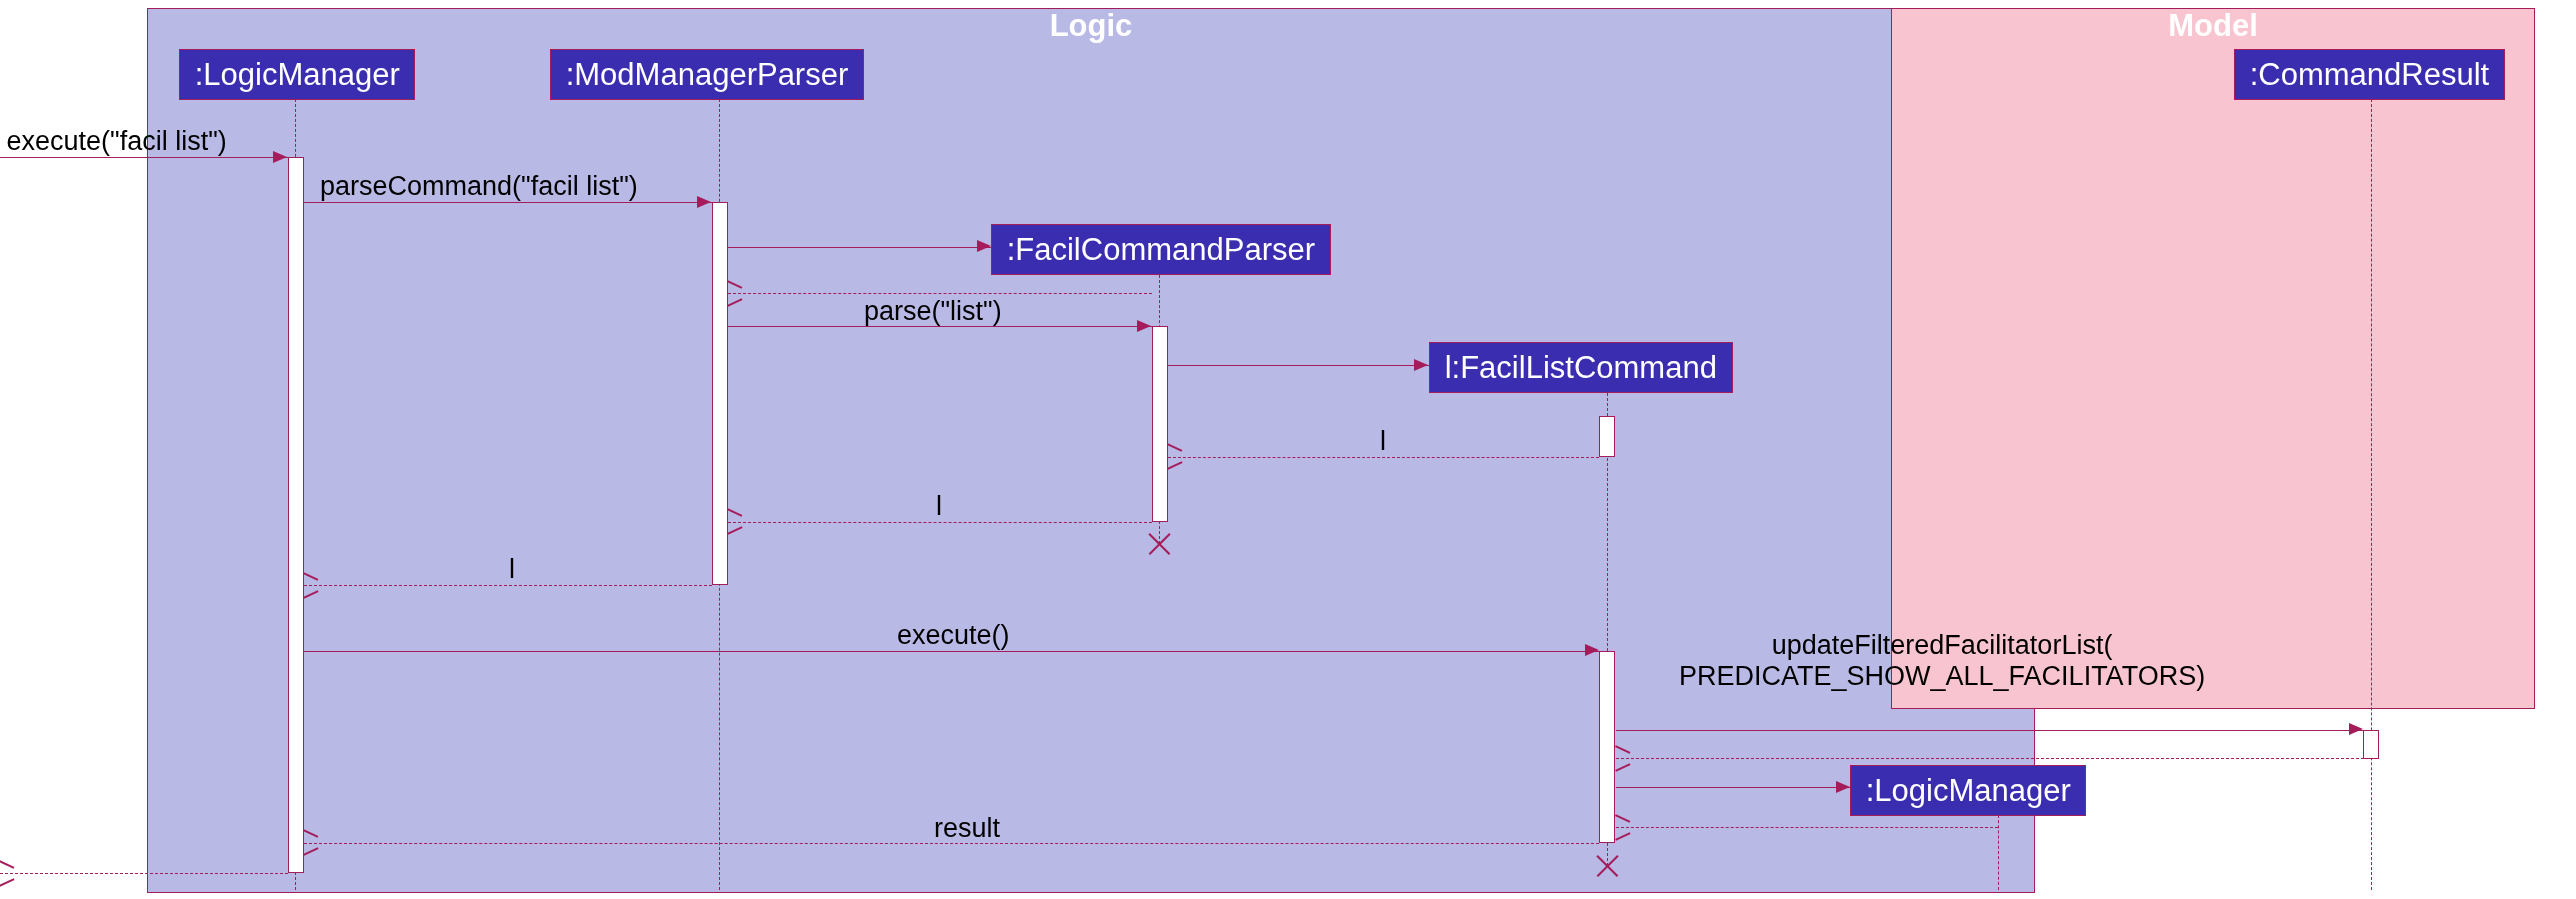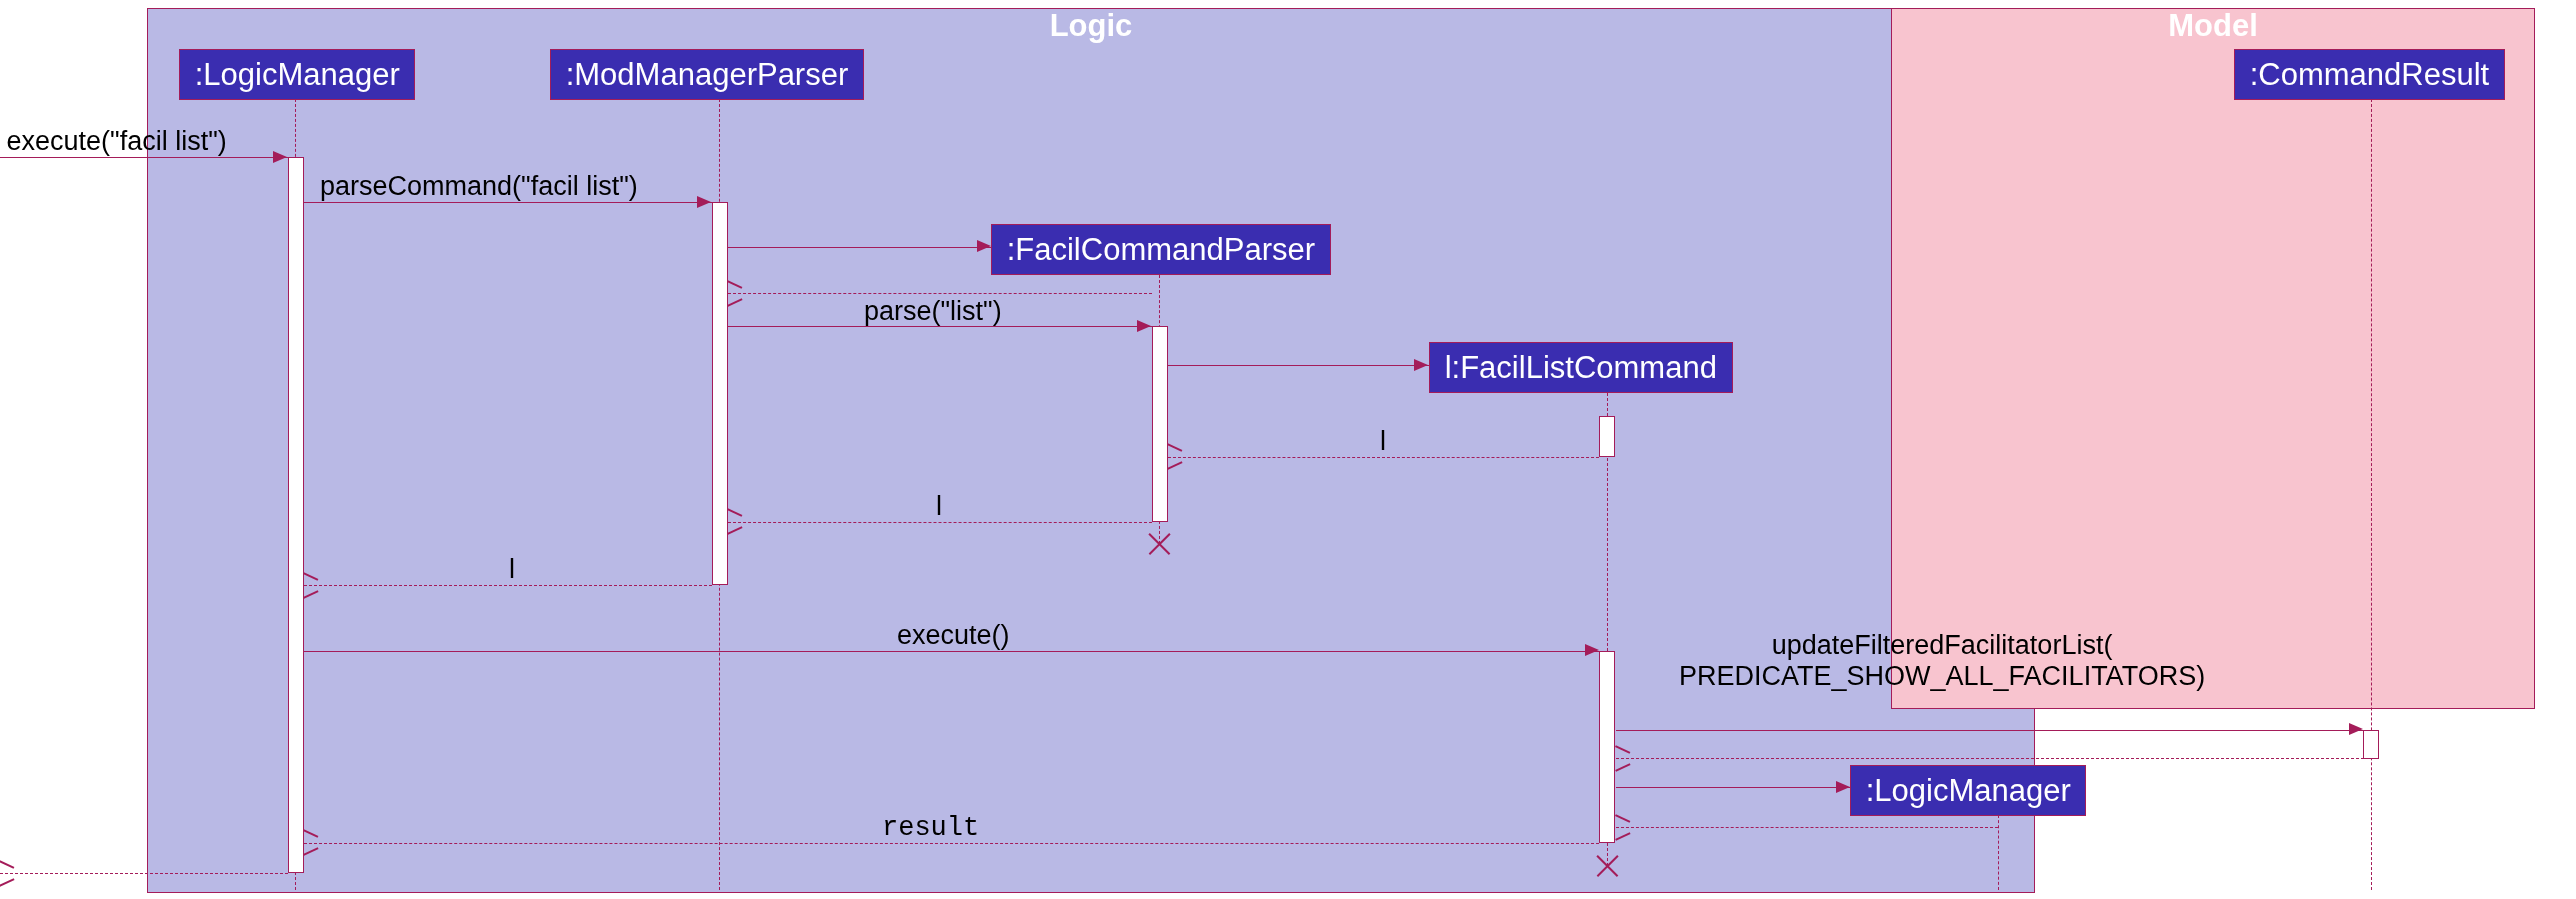--- a/index.html
+++ b/index.html
@@ -187,19 +187,19 @@
 <div class="arrowhead-open-left" style="left:1616px; top:752px;"></div>
 
 <div class="arrow-solid" style="left:1616px; top:787px; width:235px;"></div>
 <div class="arrowhead-right" style="left:1836px; top:781px;"></div>
 
 <div class="arrow-dashed" style="left:1616px; top:827px; width:382px;"></div>
 <div class="arrowhead-open-left" style="left:1616px; top:821px;"></div>
 
 <div class="arrow-dashed" style="left:304px; top:843px; width:1295px;"></div>
 <div class="arrowhead-open-left" style="left:304px; top:836px;"></div>
-<div class="msg-label" style="left:882px; top:813px;font-family:Liberation Mono, monospace;">result</div>
+<div class="msg-label" style="left:934px; top:813px;">result</div>
 
 <div class="destroy-x" style="left:1595px; top:854px;"></div>
 
 <div class="arrow-dashed" style="left:0; top:873px; width:288px;"></div>
 <div class="arrowhead-open-left" style="left:0px; top:867px;"></div>
 
 
 </body></html>

